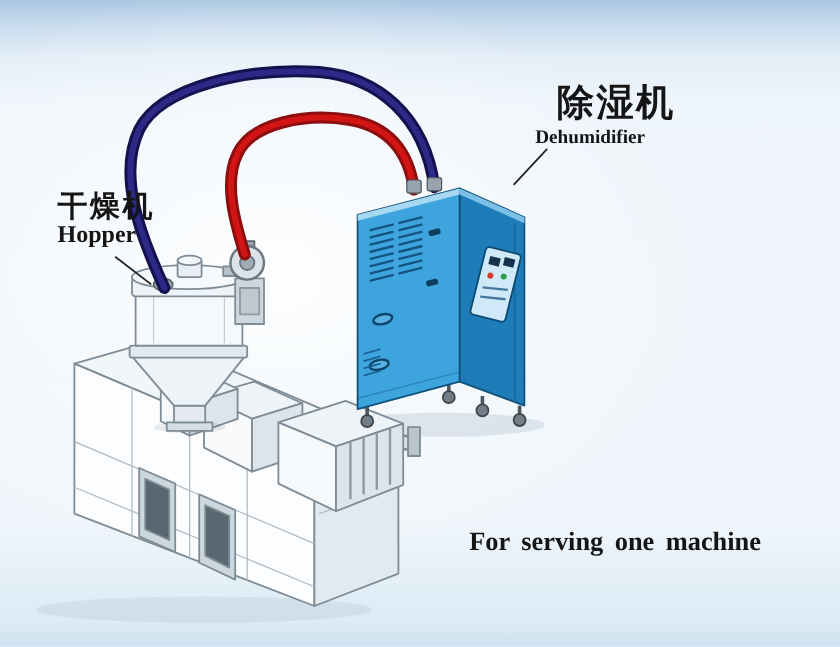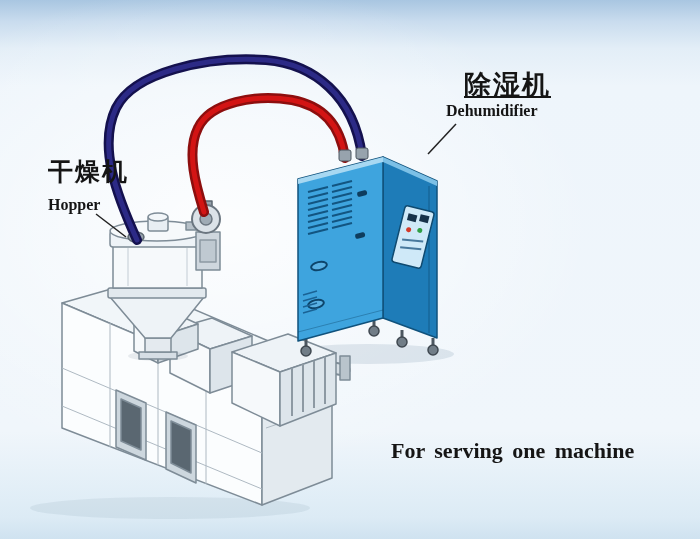--- a/index.html
+++ b/index.html
@@ -9,23 +9,23 @@
     background-image:
       radial-gradient(ellipse at 32% 42%, rgba(255,255,255,0.85), rgba(255,255,255,0) 55%),
       linear-gradient(180deg,#a9c6e1 0%,#c9dcee 4%,#e3eef7 9%,#eef5fb 16%,#f0f6fb 80%,#dcebf5 96%,#cfe2f0 100%);
   }
   .stage svg{position:absolute;left:0;top:0;}
   .label{position:absolute;color:#151515;line-height:1.08;}
   .label-cn{font-family:"DejaVu Sans",sans-serif;font-weight:bold;}
   .label-en{font-family:"Liberation Serif",serif;font-weight:bold;}
   .hopper-label{left:48px;top:158px;}
   .hopper-label .label-cn{font-size:25px;letter-spacing:2px;}
-  .hopper-label .label-en{font-size:16px;margin-top:11px;}
+  .hopper-label .label-en{font-size:20px;margin-top:1px;}
   .dehu-label{left:446px;top:70px;}
-  .dehu-label .label-cn{font-size:27px;letter-spacing:2px;margin-left:18px;text-decoration:underline;}
+  .dehu-label .label-cn{font-size:31px;letter-spacing:2px;margin-left:18px;}
   .dehu-label .label-en{font-size:16px;margin-top:3px;}
   .caption{left:383px;top:434px;}
   .caption .label-cn{font-size:27px;letter-spacing:1px;}
   .caption .label-en{font-size:22px;margin-top:5px;margin-left:8px;word-spacing:4px;}
 </style>
 </head>
 <body>
 
 <div class="stage">
 

